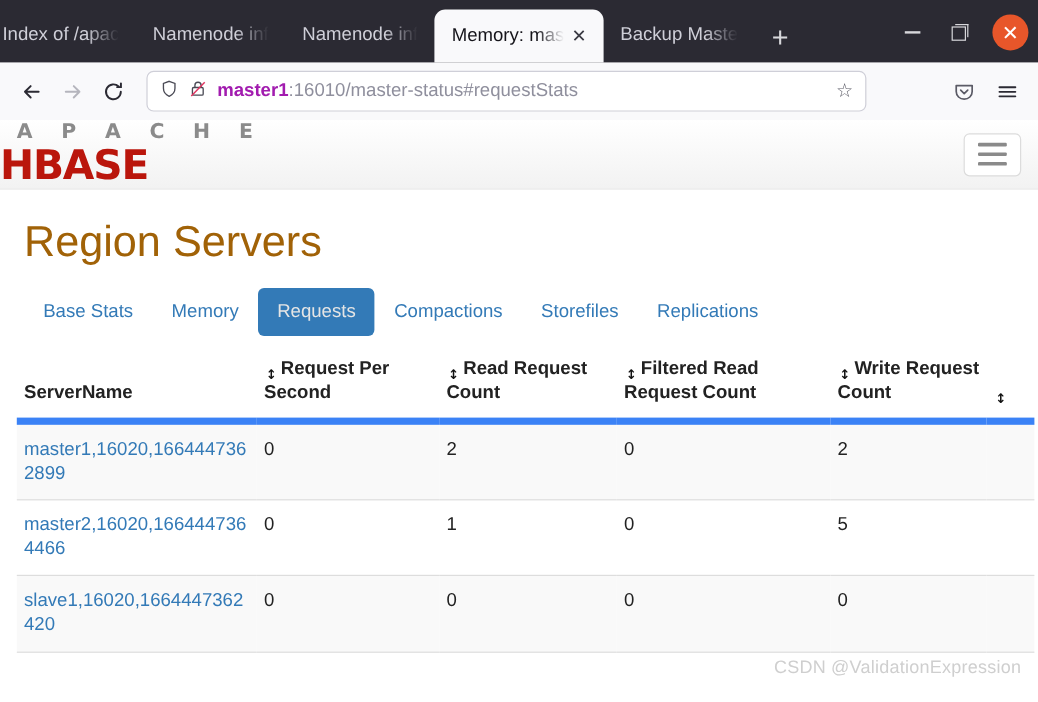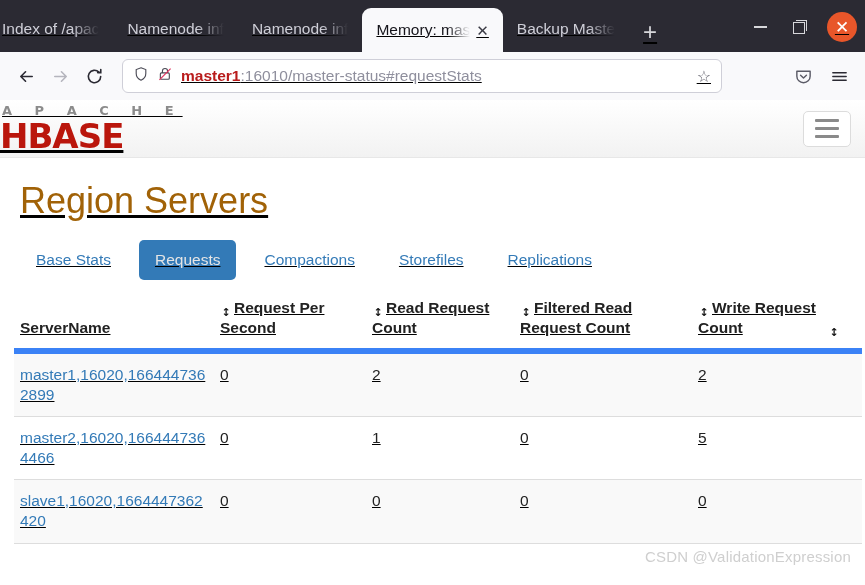--- a/index.html
+++ b/index.html
@@ -4,21 +4,21 @@
 <style>
   * { box-sizing: border-box; margin: 0; padding: 0; }
   html, body {
     width: 865px; height: 585px;
     font-family: "Liberation Sans", sans-serif;
     overflow: hidden;
     background: #ffffff;
   }
 
   
-  .browser { width: 865px; height: 585px; display: flex; flex-direction: column; text-decoration: underline; }
+  .browser { width: 865px; height: 585px; display: flex; flex-direction: column; }
 
   .tabstrip {
     height: 52px;
     background: #2b2a33;
     display: flex;
     align-items: flex-end;
     padding: 0 0 0 0;
     position: relative;
     flex: 0 0 52px;
   }
@@ -98,39 +98,39 @@
   }
   .navbtn.disabled { color: #b5b5bd; }
   .urlbar {
     flex: 1 1 auto; height: 34px; background: #ffffff;
     border: 1px solid #cfcfd8; border-radius: 6px;
     display: flex; align-items: center; gap: 8px;
     padding: 0 10px; margin: 0 10px;
     max-width: 600px;
   }
   .urltext { font-size: 15.5px; color: #8f8f9d; white-space: nowrap; overflow: hidden; flex: 1 1 auto; }
-  .urltext b { color: #b91c1c; font-weight: 700; }
+  .urltext b { color: #a21caf; font-weight: 700; }
   .star { margin-left: auto; color: #5b5b66; font-size: 16px; }
   .right-icons { display: flex; align-items: center; gap: 4px; margin-left: auto; }
 
   
   .page { flex: 1 1 auto; background: #fff; overflow: hidden; position: relative; }
 
   .navbar-hbase {
     height: 58px;
     background: linear-gradient(to bottom, #ffffff 0%, #f2f2f2 100%);
     border-bottom: 1px solid #e7e7e7;
     display: flex; align-items: center;
     padding: 0 14px 0 0;
   }
   .logo { display: flex; flex-direction: column; padding-left: 0px; line-height: 1; }
   .logo .apache {
-    font-size: 13px; letter-spacing: 9px; color: #8b8b8b;
+    font-size: 17px; letter-spacing: 9px; color: #8b8b8b;
     font-weight: 700; font-family: "DejaVu Sans", sans-serif;
-    padding-left: 2px;
+    padding-left: 14px;
   }
   .logo .hbase {
     font-size: 34px; font-weight: 700; color: #ba160c;
     letter-spacing: -1px; font-family: "DejaVu Sans", sans-serif;
     margin-top: 2px;
   }
   .menu-toggle {
     margin-left: auto; width: 48px; height: 36px;
     border: 1px solid #dcdcdc; border-radius: 5px;
     background: #fff; display: flex; flex-direction: column;
@@ -139,21 +139,21 @@
   .menu-toggle span { display:block; width: 24px; height: 3px; background: #8a8a8a; border-radius: 1px; }
 
   .container { padding: 0 14px; }
 
   h1.page-title {
     color: #a16207; font-size: 36px; font-weight: 400;
     margin: 22px 0 18px 6px; font-family: "Liberation Sans", sans-serif;
   }
 
   .nav-tabs {
-    display: flex; align-items: center; gap: 12px;
+    display: flex; align-items: center; gap: 0;
     margin-left: 6px; margin-bottom: 12px;
   }
   .nav-tabs .nt {
     font-size: 15.5px; color: #337ab7;
     padding: 11px 16px; border-radius: 5px; cursor: pointer;
     white-space: nowrap;
   }
   .nav-tabs .nt.active { background: #337ab7; color: #e5e5e5; }
 
   table.rs {
@@ -294,20 +294,21 @@
         <span></span>
       </div>
     </div>
 
     <div class="container">
 
       <h1 class="page-title">Region Servers</h1>
 
       <div class="nav-tabs">
         <div class="nt">Base Stats</div>
+        <div class="nt">Memory</div>
         <div class="nt active">Requests</div>
         <div class="nt">Compactions</div>
         <div class="nt">Storefiles</div>
         <div class="nt">Replications</div>
       </div>
 
       <table class="rs">
         <thead>
           <tr>
             <th class="sname">

